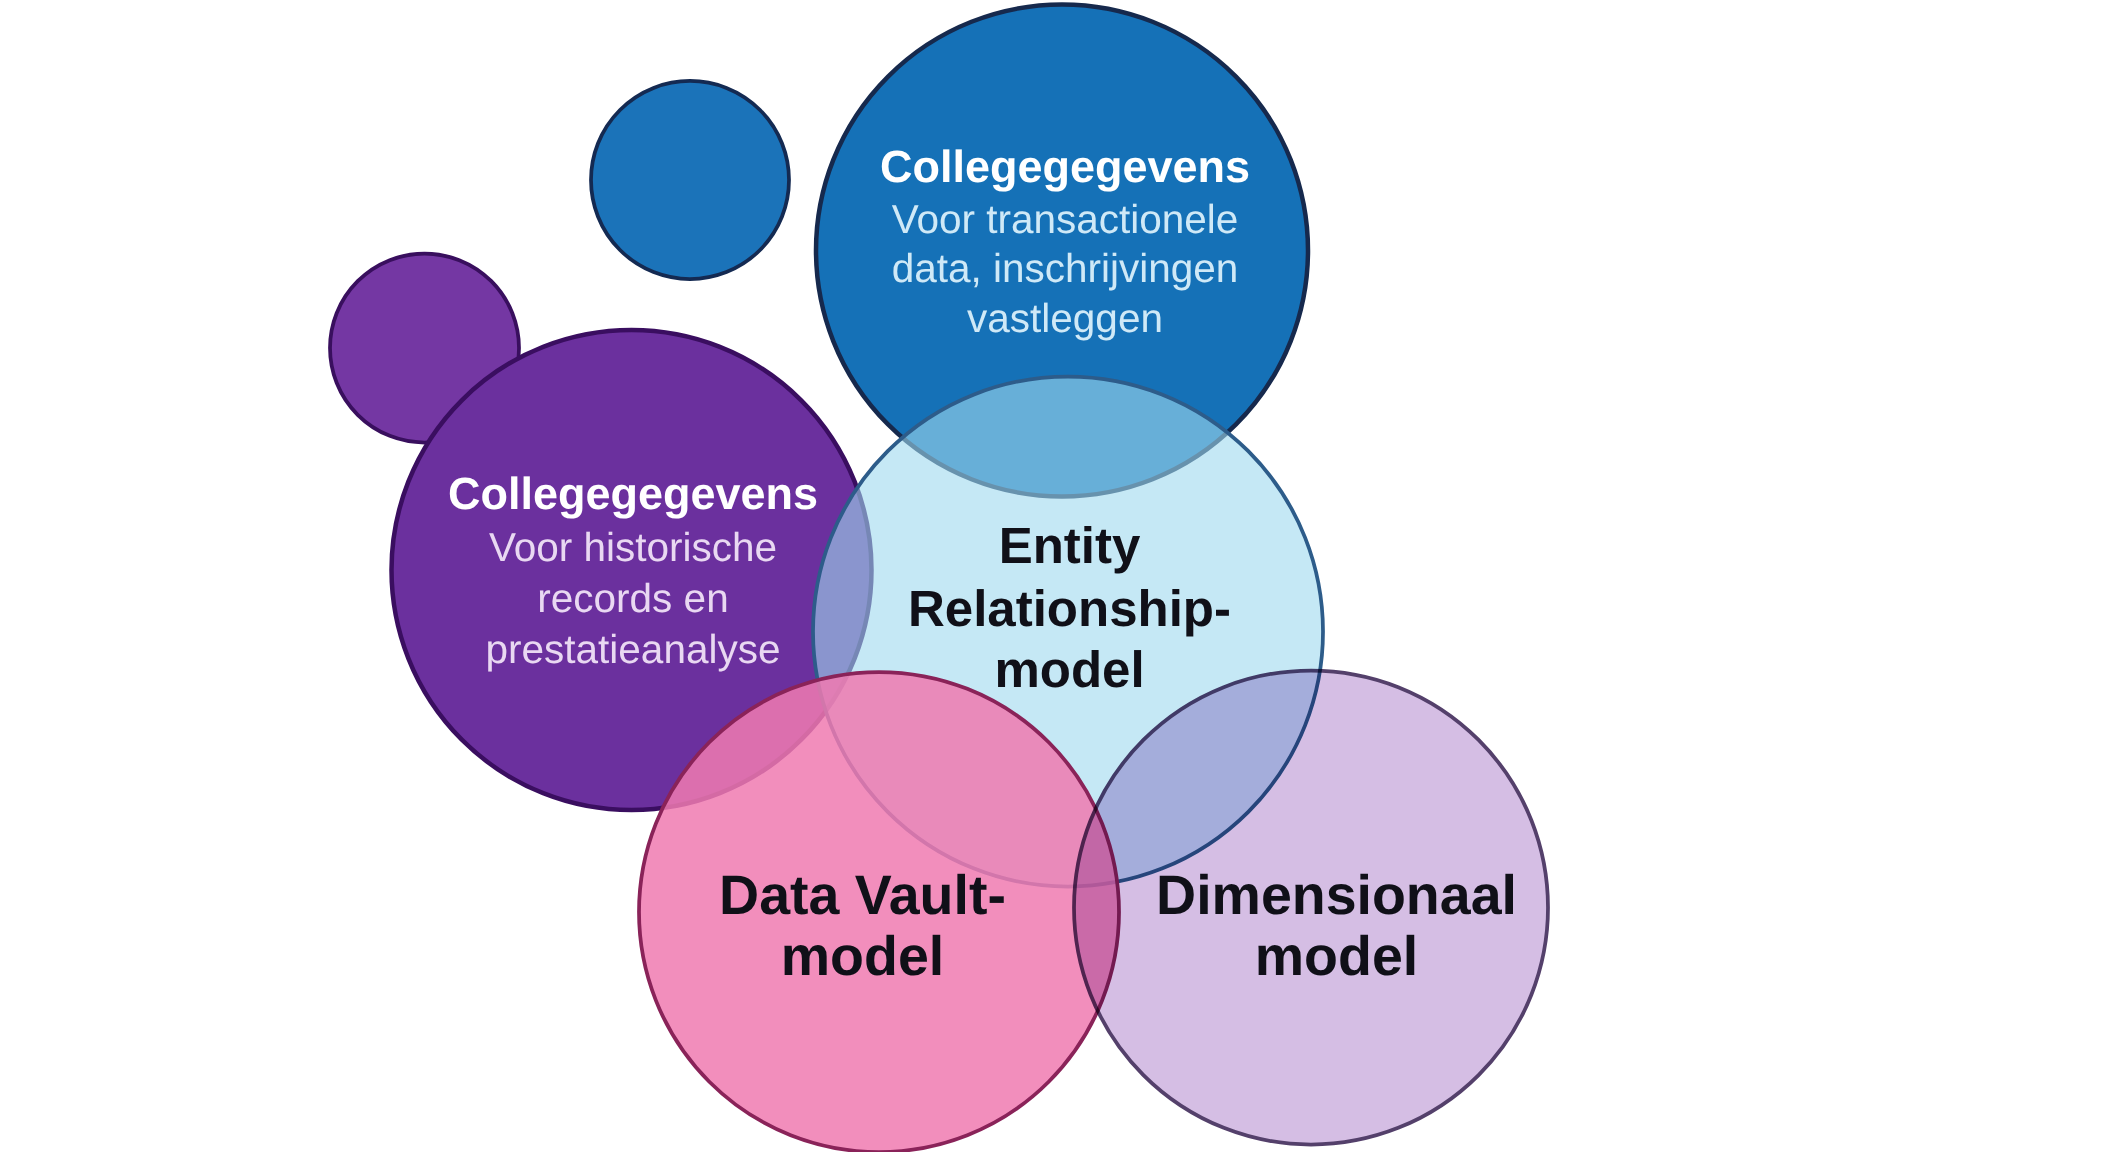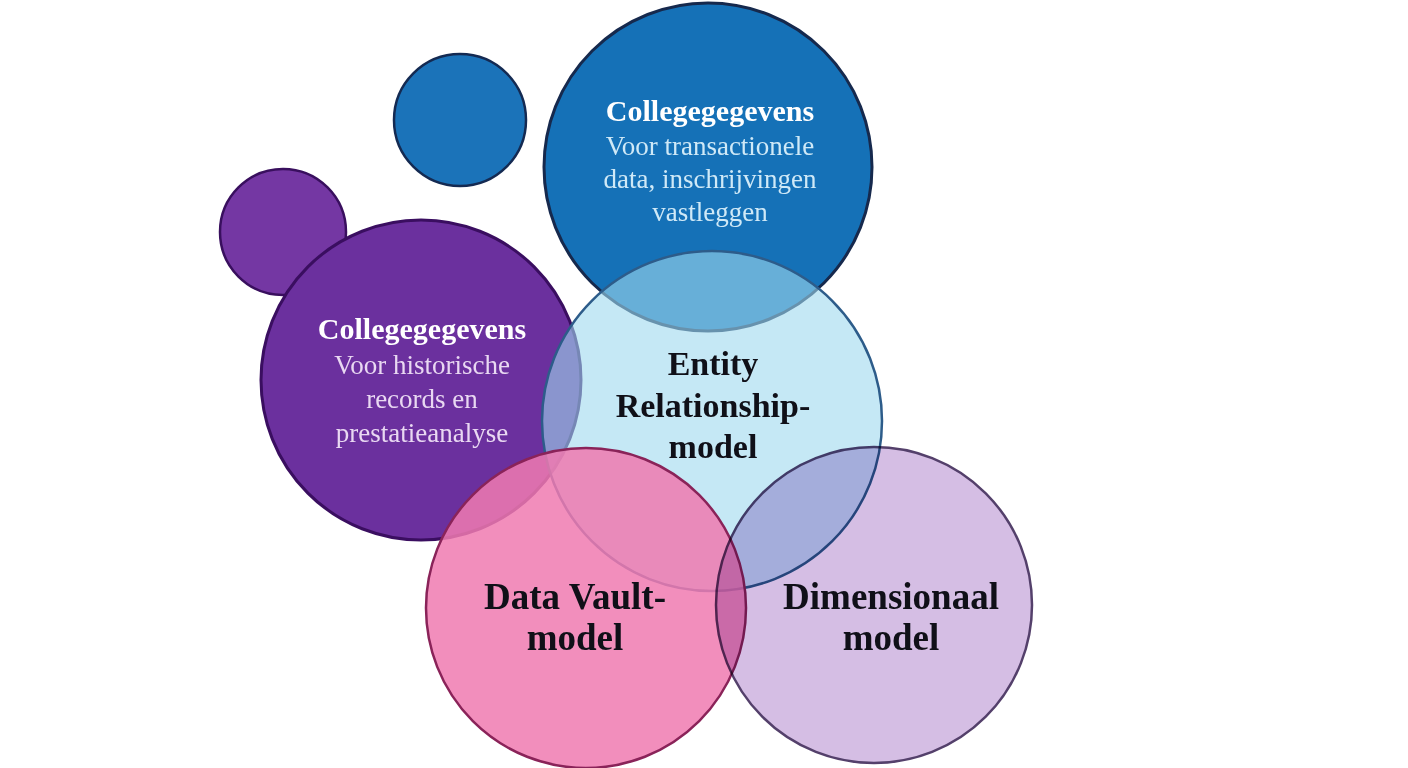--- a/index.html
+++ b/index.html
@@ -6,21 +6,21 @@
     margin: 0;
     padding: 0;
     background: #ffffff;
   }
   .stage {
     position: relative;
     width: 1408px;
     height: 768px;
     background: #ffffff;
     overflow: hidden;
-    font-family: Liberation Serif, serif;
+    font-family: Liberation Sans, sans-serif;
   }
   svg { display: block; }
   .iso { isolation: isolate; }
 
   
   .c-big-blue     { stroke: #16294d; stroke-width: 3; }
   .c-small-blue   { stroke: #142a52; stroke-width: 2.5; }
   .c-small-purple { stroke: #390f5e; stroke-width: 2.5; }
   .c-big-purple   { stroke: #3a0e60; stroke-width: 3; }
   .c-lightblue    { stroke: #2d5c8a; stroke-width: 2.5; fill-opacity: 0.60; }

